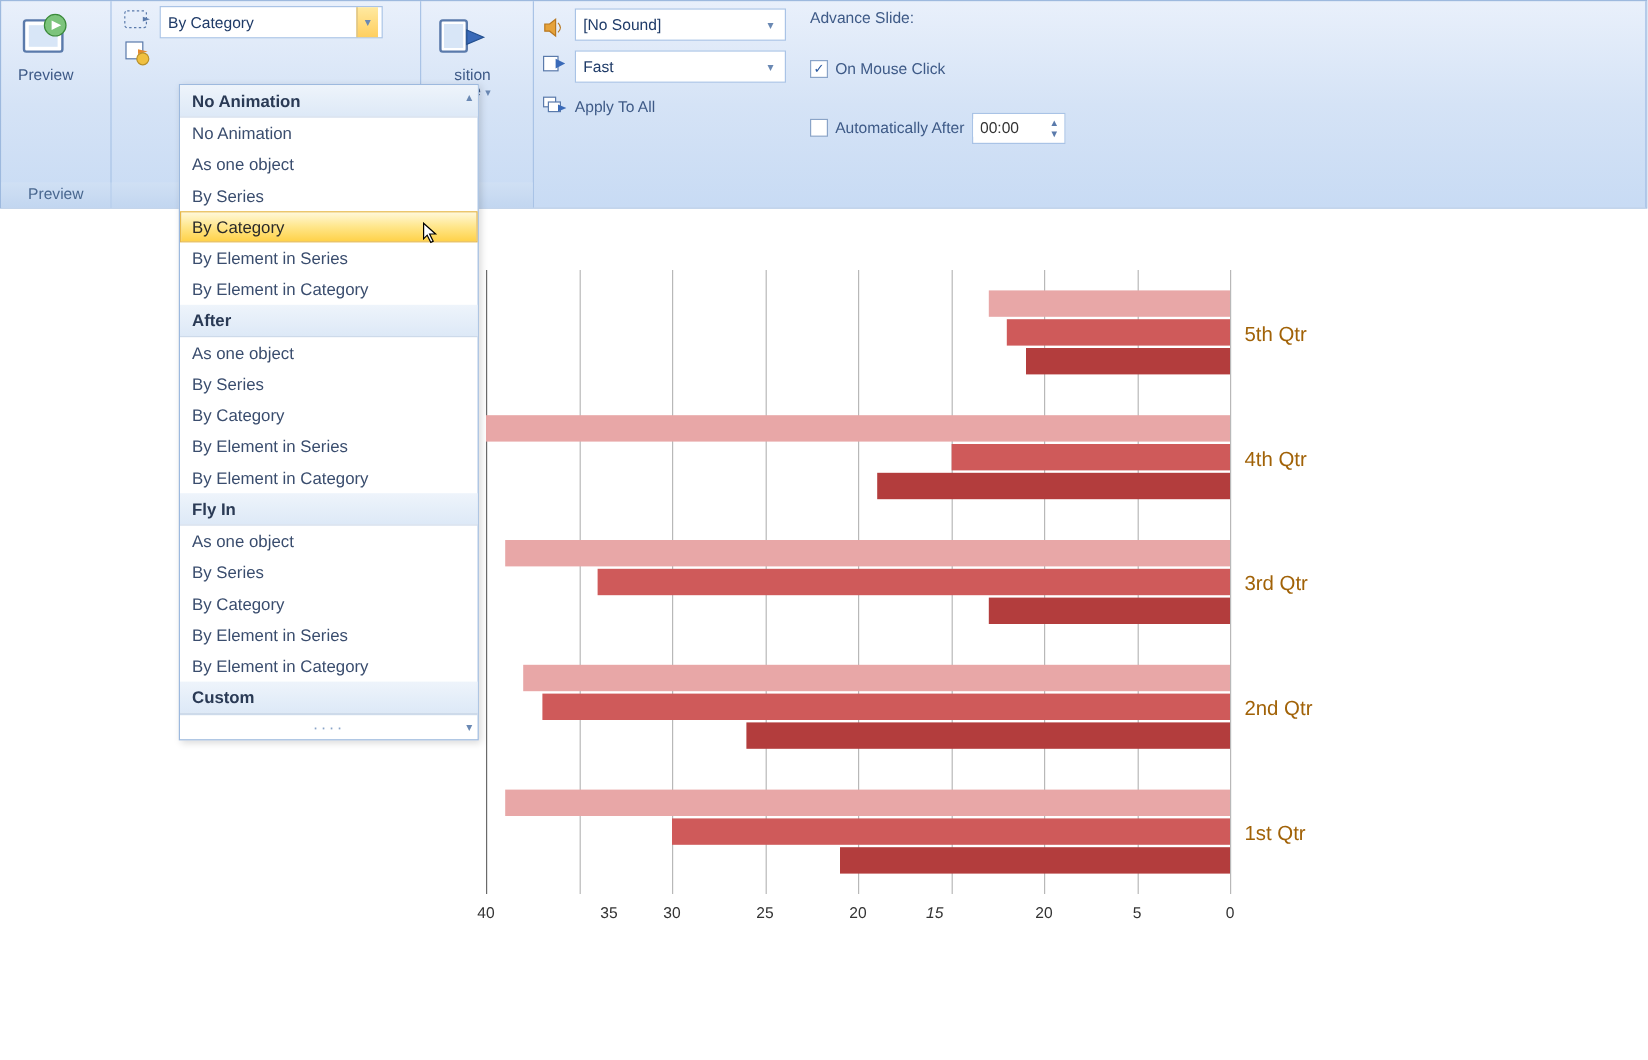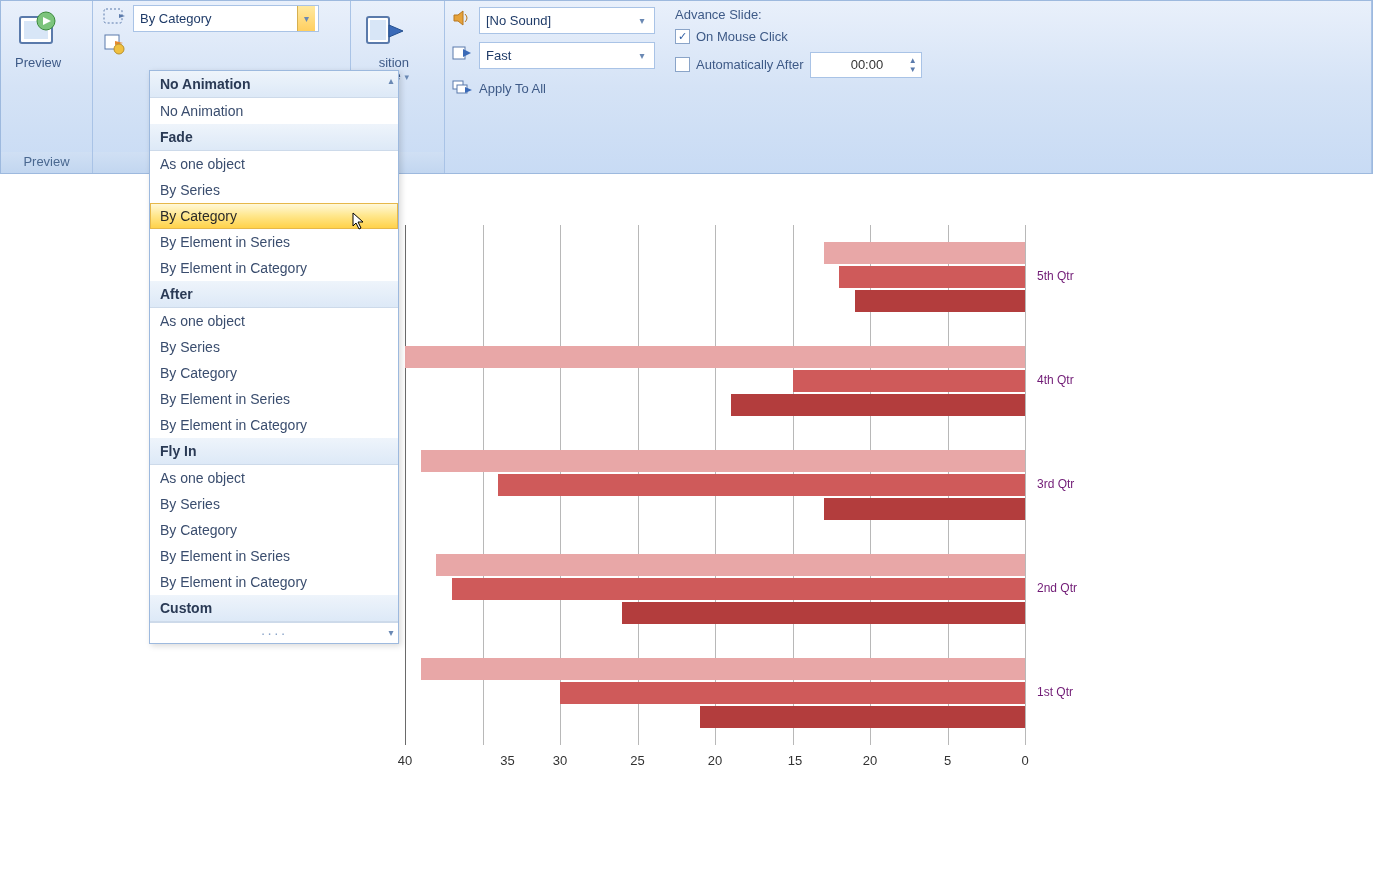--- a/index.html
+++ b/index.html
@@ -39,21 +39,21 @@
   display: inline-flex; align-items: center;
   background: #fff; border: 1px solid #a9c3e6;
   height: 27px; padding: 0 3px 0 6px;
   color: #1f3b68;
 }
 .combo .drop { width: 18px; text-align: center; color: #6a88b3; font-size: 10px; }
 
 .checkbox-row { display: flex; align-items: center; gap: 6px; height: 27px; color: #3e5a87; }
 .chk { width: 15px; height: 15px; background:#fff; border:1px solid #8aa4c8; display:inline-flex; align-items:center; justify-content:center; font-size:11px; color:#2c5aa0; }
 
-.time-spin { display:inline-flex; align-items:center; background:#fff; border:1px solid #a9c3e6; height:26px;padding-left:34px; }
+.time-spin { display:inline-flex; align-items:center; background:#fff; border:1px solid #a9c3e6; height:26px; }
 .time-spin input { border:0; width:60px; padding:0 6px; font-size:13px; color:#333; outline:none; }
 .spin-btns { display:flex; flex-direction:column; }
 .spin-btns span { font-size:8px; line-height:9px; color:#5a7aab; padding:0 4px; }
 
 
 .dropdown-panel {
   position: absolute;
   left: 149px; top: 70px;
   width: 250px;
   background: #fff;
@@ -100,21 +100,21 @@
 }
 .plot {
   position: relative; width: 620px; height: 520px;
 }
 .gridline { position:absolute; top:0; bottom:0; width:1px; background:#b8b8b8; }
 .gridline.first { background:#6a6a6a; }
 .bar { position:absolute; right:0; height:22px; }
 .bar.s1 { background:#e8a7a7; }
 .bar.s2 { background:#cf5a5a; }
 .bar.s3 { background:#b33d3d; }
-.catlabel { position:absolute; left:632px; color:#701a75; font-size:12px; white-space:nowrap; }
+.catlabel { position:absolute; left:632px; color:#a16207; font-size:17px; white-space:nowrap; }
 .xtick { position:absolute; top:528px; color:#333; font-size:13px; transform: translateX(-50%); }
 </style>
 </head>
 <body>
 
 <div class="ribbon">
 
   <div class="ribbon-group" style="width:92px">
     <div class="ribbon-group-body">
       <div class="big-btn">
@@ -172,21 +172,21 @@
         <span class="lbl" style="text-align:right;width:100%">sition</span>
         <span class="lbl" style="margin-top:-2px;text-align:right;width:100%"><span>me</span> <span style="font-size:9px;color:#6a88b3">▾</span></span>
       </div>
     </div>
     <div class="ribbon-group-label">&nbsp;</div>
   </div>
 
   <div class="ribbon-group" style="flex:1;min-width:600px">
     <div class="ribbon-group-body" style="gap:20px">
       <div style="display:flex;flex-direction:column;gap:8px;padding-top:2px">
-        <div style="display:flex;align-items:flex-start;gap:6px">
+        <div style="display:flex;align-items:flex-end;gap:6px">
           <span class="icon-sm">
               <svg width="20" height="18">
                 <path d="M2 6 L6 6 L11 2 L11 16 L6 12 L2 12 Z" fill="#e6a23a" stroke="#b87820"></path>
                 <path d="M13 5 Q17 9 13 13" fill="none" stroke="#b87820"></path>
               </svg>
             </span>
           <div class="combo" style="width:176px">
             <span style="flex:1">[No Sound]</span>
             <span class="drop">▾</span>
           </div>
@@ -207,21 +207,21 @@
           <span class="icon-sm">
               <svg width="20" height="18">
                 <rect x="1" y="2" width="10" height="8" fill="#fff" stroke="#5a7aab"></rect>
                 <rect x="5" y="6" width="10" height="8" fill="#fff" stroke="#5a7aab"></rect>
                 <polygon points="13,8 20,11 13,14" fill="#3a6ab8"></polygon>
               </svg>
             </span>
           <span style="color:#3e5a87">Apply To All</span>
         </div>
       </div>
-      <div style="display:flex;flex-direction:column;gap:1px;padding-top:2px">
+      <div style="display:flex;flex-direction:column;gap:22px;padding-top:2px">
         <div style="color:#3e5a87">Advance Slide:</div>
         <div class="checkbox-row">
           <span class="chk">✓</span>
           <span>On Mouse Click</span>
         </div>
         <div class="checkbox-row">
           <span class="chk"></span>
           <span>Automatically After</span>
           <span class="time-spin">
             <input value="00:00" style="">
@@ -236,21 +236,20 @@
   </div>
 </div>
 
 <div class="dropdown-panel" id="dd">
   <div class="dd-scroll">
     <span class="up">▴</span>
     <span class="down">▾</span>
   </div>
 <div class="dd-header">No Animation</div>
     <div class="dd-item">No Animation</div>
-    <div class="dd-header">Fade</div>
     <div class="dd-item">As one object</div>
     <div class="dd-item">By Series</div>
     <div class="dd-item highlight">By Category<span class="cursor"><svg width="16" height="18">
           <path d="M2 1 L2 14 L5 11 L8 17 L10 16 L7 10 L12 10 Z" fill="#fff" stroke="#000" stroke-width="1"></path>
         </svg></span></div>
     <div class="dd-item">By Element in Series</div>
     <div class="dd-item">By Element in Category</div>
     <div class="dd-header">After</div>
     <div class="dd-item">As one object</div>
     <div class="dd-item">By Series</div>
@@ -273,21 +272,21 @@
       <div class="xtick" style="left: 0px;">40</div>
       <div class="gridline" style="left: 77.5px;"></div>
       <div class="xtick" style="left: 77.5px; margin-left: 25px;">35</div>
       <div class="gridline" style="left: 155px;"></div>
       <div class="xtick" style="left: 155px;">30</div>
       <div class="gridline" style="left: 232.5px;"></div>
       <div class="xtick" style="left: 232.5px;">25</div>
       <div class="gridline" style="left: 310px;"></div>
       <div class="xtick" style="left: 310px;">20</div>
       <div class="gridline" style="left: 387.5px;"></div>
-      <div class="xtick" style="left: 390px;">15</div>
+      <div class="xtick" style="left: 374px; font-style: italic;">15</div>
       <div class="gridline" style="left: 465px;"></div>
       <div class="xtick" style="left: 465px;">20</div>
       <div class="gridline" style="left: 542.5px;"></div>
       <div class="xtick" style="left: 542.5px;">5</div>
       <div class="gridline" style="left: 620px;"></div>
       <div class="xtick" style="left: 620px;">0</div>
       <div class="bar s1" style="width: 201.5px; top: 17px;"></div>
       <div class="bar s2" style="width: 186px; top: 41px;"></div>
       <div class="bar s3" style="width: 170.5px; top: 65px;"></div>
       <div class="catlabel" style="top: 44px;">5th Qtr</div>

